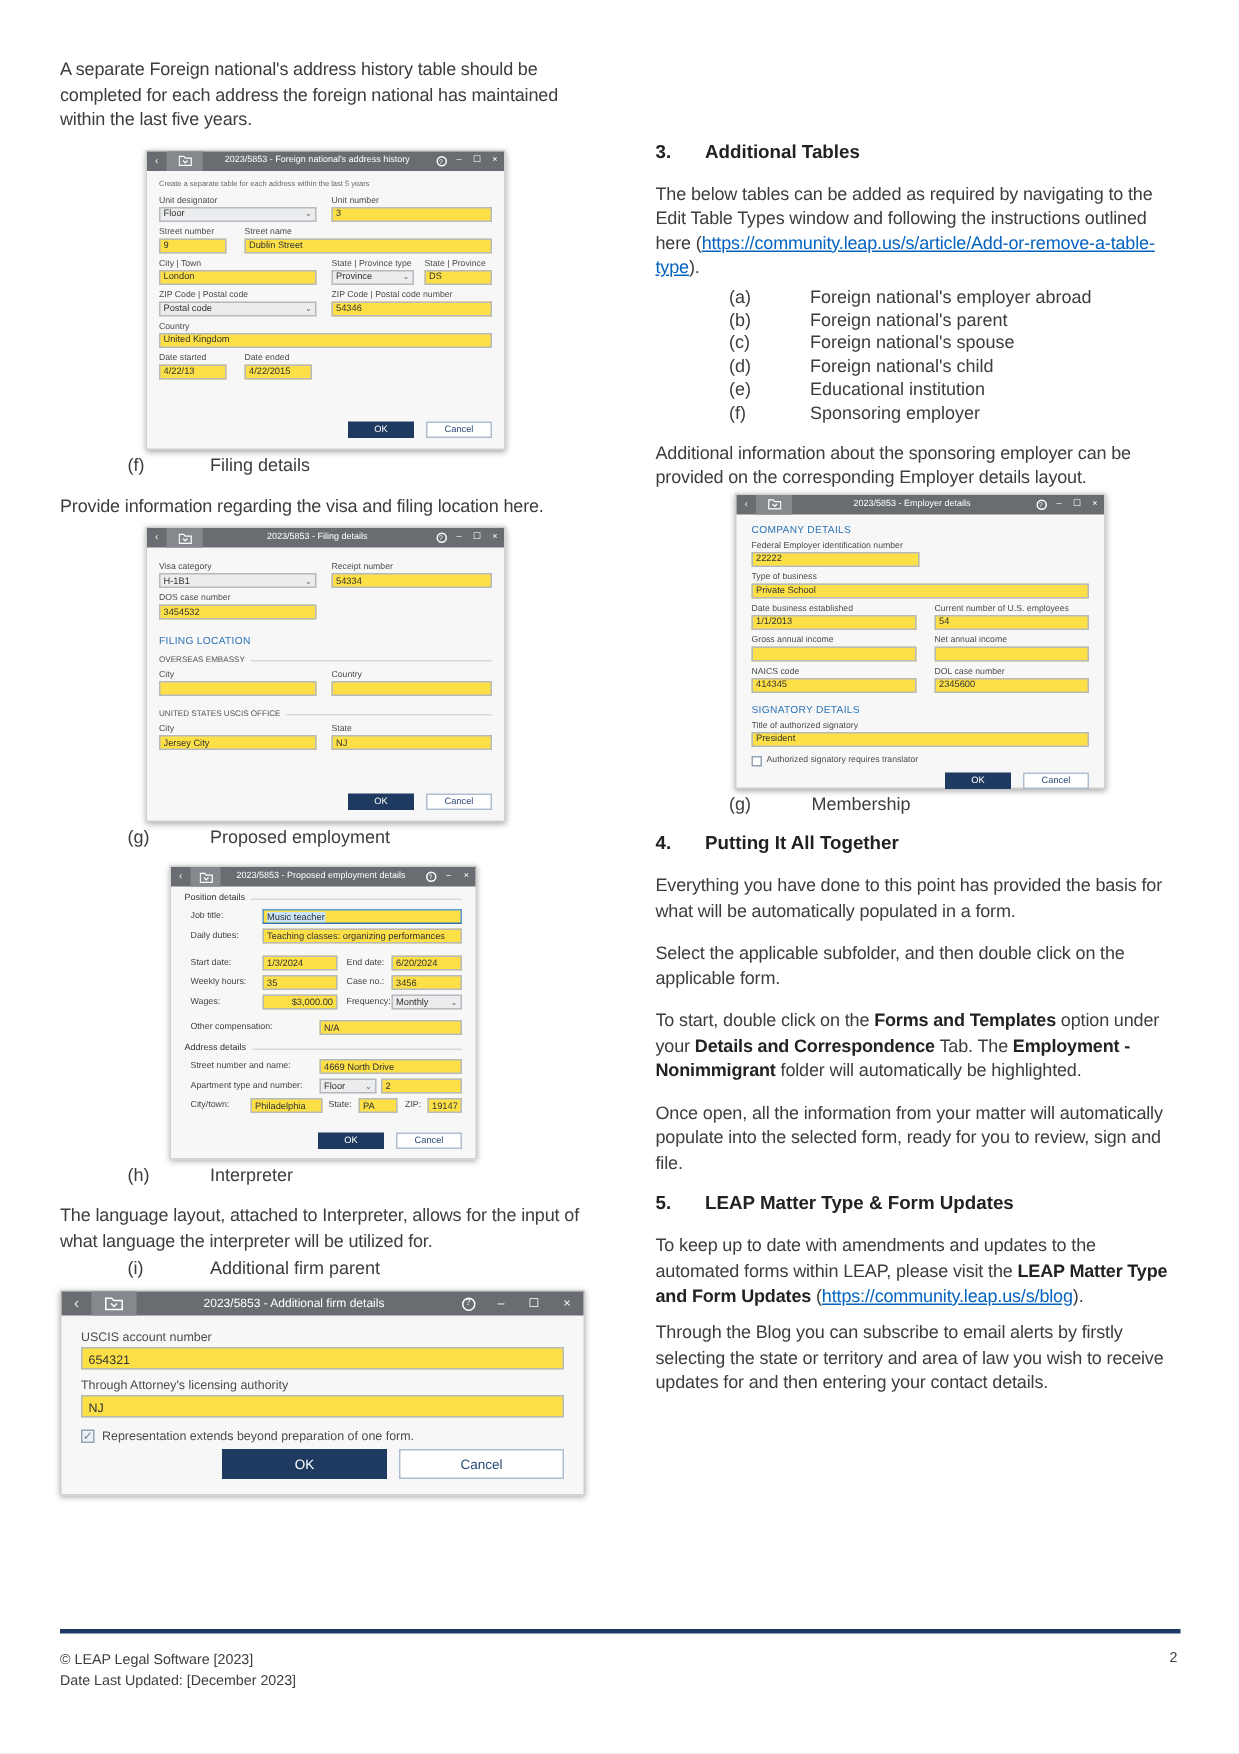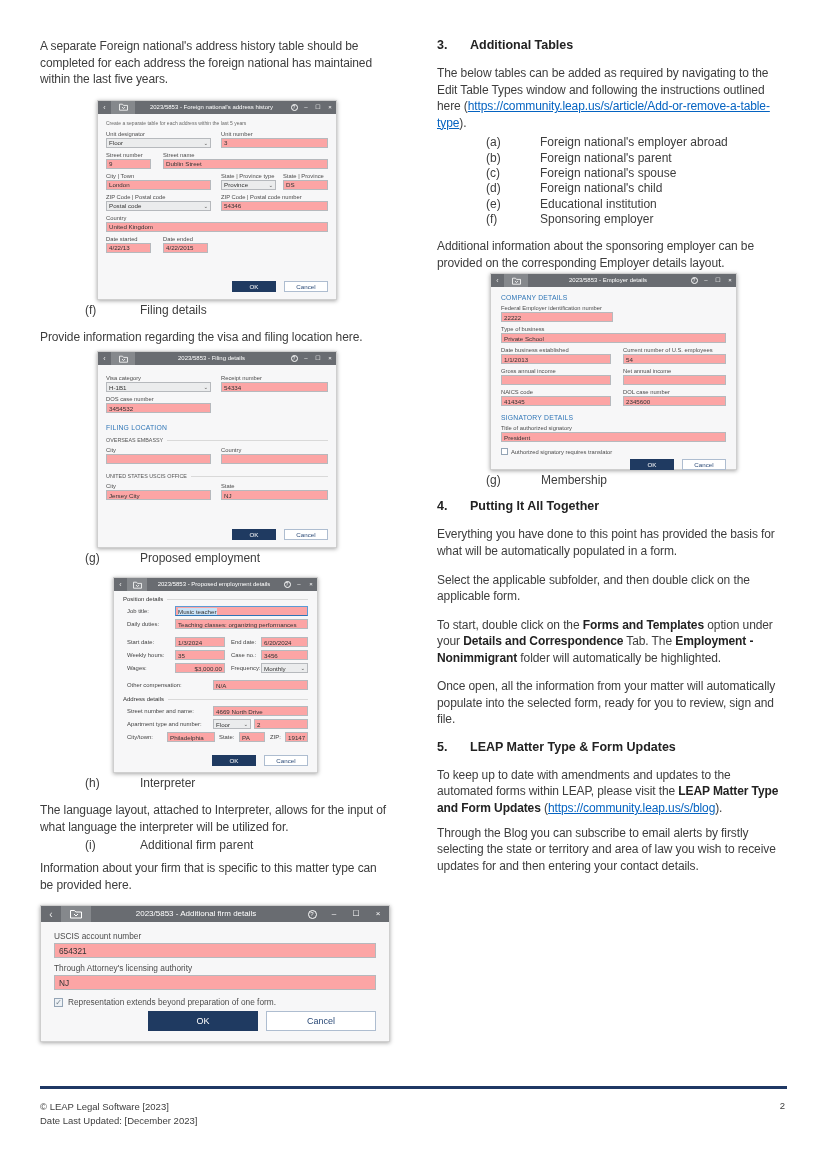--- a/index.html
+++ b/index.html
@@ -2,21 +2,21 @@
 <html><head>
 <meta charset="utf-8">
 <style>
   * { margin:0; padding:0; box-sizing:border-box; }
   html,body { background:#e9e9e9; }
   .page {
     position:relative; width:826px; height:1169px; background:#ffffff;
     font-family:"Liberation Sans", sans-serif; color:#3d3d3d; overflow:hidden;
     margin:0 auto;
   }
-  .cols { position:absolute; top:38px; left:40px; width:747px; display:flex; gap:44px; }
+  .cols { position:absolute; top:38px; left:40px; width:747px; display:flex; gap:44px;align-items:center; }
   .col-left { width:353px; }
   .col-right { width:350px; }
 
   p.doc { font-size:12px; line-height:1.38; letter-spacing:-0.1px; margin-bottom:12px; }
   p.nowrap { white-space:nowrap; }
   .cap { display:flex; font-size:12px; margin:3px 0 12px 0; }
   .cap .mk { margin-left:45px; width:55px; flex:none; }
   .li { display:flex; font-size:12px; line-height:1.28; }
   .li .mk { margin-left:49px; width:54px; flex:none; }
   .hding { display:flex; font-weight:bold; color:#222; font-size:12.5px; margin-bottom:13px; }
@@ -30,21 +30,21 @@
   .tb-back { width:13px; display:flex; align-items:center; justify-content:center; color:#eee; font-size:7px; }
   .tb-ic { width:24px; background:#85888c; display:flex; align-items:center; justify-content:center; }
   .tb-title { flex:1; text-align:center; line-height:13px; white-space:nowrap; overflow:hidden; }
   .tb-ctrl { width:12px; text-align:center; line-height:13px; display:flex; align-items:center; justify-content:center; }
   .qcircle { display:inline-block; width:7px; height:7px; border:1px solid #fff; border-radius:50%; font-size:4.5px; line-height:5px; text-align:center; font-style:normal; }
   .body { flex:1; display:flex; flex-direction:column; padding:6px 8px 7px 8px;border-radius:13px; }
   .note { font-size:5px; color:#6a6a6a; margin-bottom:5px; }
   .row { display:flex; margin-bottom:4px; }
   .fld { display:flex; flex-direction:column; }
   .lbl { font-size:5.8px; color:#4c4c4c; margin-bottom:1px; white-space:nowrap; overflow:hidden; }
-  .inp { height:10px; background:#fca5a5; border:1px solid #b6b9bd; font-size:6.2px; color:#333;
+  .inp { height:10px; background:#fde047; border:1px solid #b6b9bd; font-size:6.2px; color:#333;
          display:flex; align-items:center; padding:0 2px; overflow:hidden; }
   .inp .val { white-space:nowrap; overflow:hidden; flex:1; }
   .inp.ra .val { text-align:right; }
   .dd { background:#ebeced; justify-content:space-between; }
   .chev { color:#666; font-size:5.5px; flex:none; margin-left:2px; }
   .sechead { font-size:6.8px; color:#2e75b6; margin:7px 0 6px 0; letter-spacing:.2px; }
   .grp { display:flex; align-items:center; margin-bottom:4px; }
   .grp .gl { font-size:5.4px; color:#555; white-space:nowrap; }
   .grp .gline { flex:1; border-top:1px solid #d9d9d9; margin-left:4px; }
   .btns { margin-top:auto; display:flex; justify-content:flex-end; gap:8px; }
@@ -428,21 +428,20 @@
       <span>Interpreter</span>
     </div>
 
     <p class="doc" style="margin-bottom:2px">The language layout, attached to Interpreter, allows for the input of what language the interpreter will be utilized for.</p>
 
     <div class="cap" style="margin-bottom:8px">
       <span class="mk">(i)</span>
       <span>Additional firm parent</span>
     </div>
 
-    <p class="doc">Information about your firm that is specific to this matter type can be provided here.</p>
 
     <div class="dlg dlg4">
       <div class="tb">
         <span class="tb-back">‹</span>
         <span class="tb-ic">
               <svg width="12" height="10" viewBox="0 0 12 10">
                 <path d="M0.5 1.5 h4 l1.3 1.5 h5.7 v6 h-11 z" fill="none" stroke="#fff" stroke-width="1"></path>
                 <path d="M4 5 l2 2 2-2" fill="none" stroke="#fff" stroke-width="1"></path>
               </svg>
             </span>

